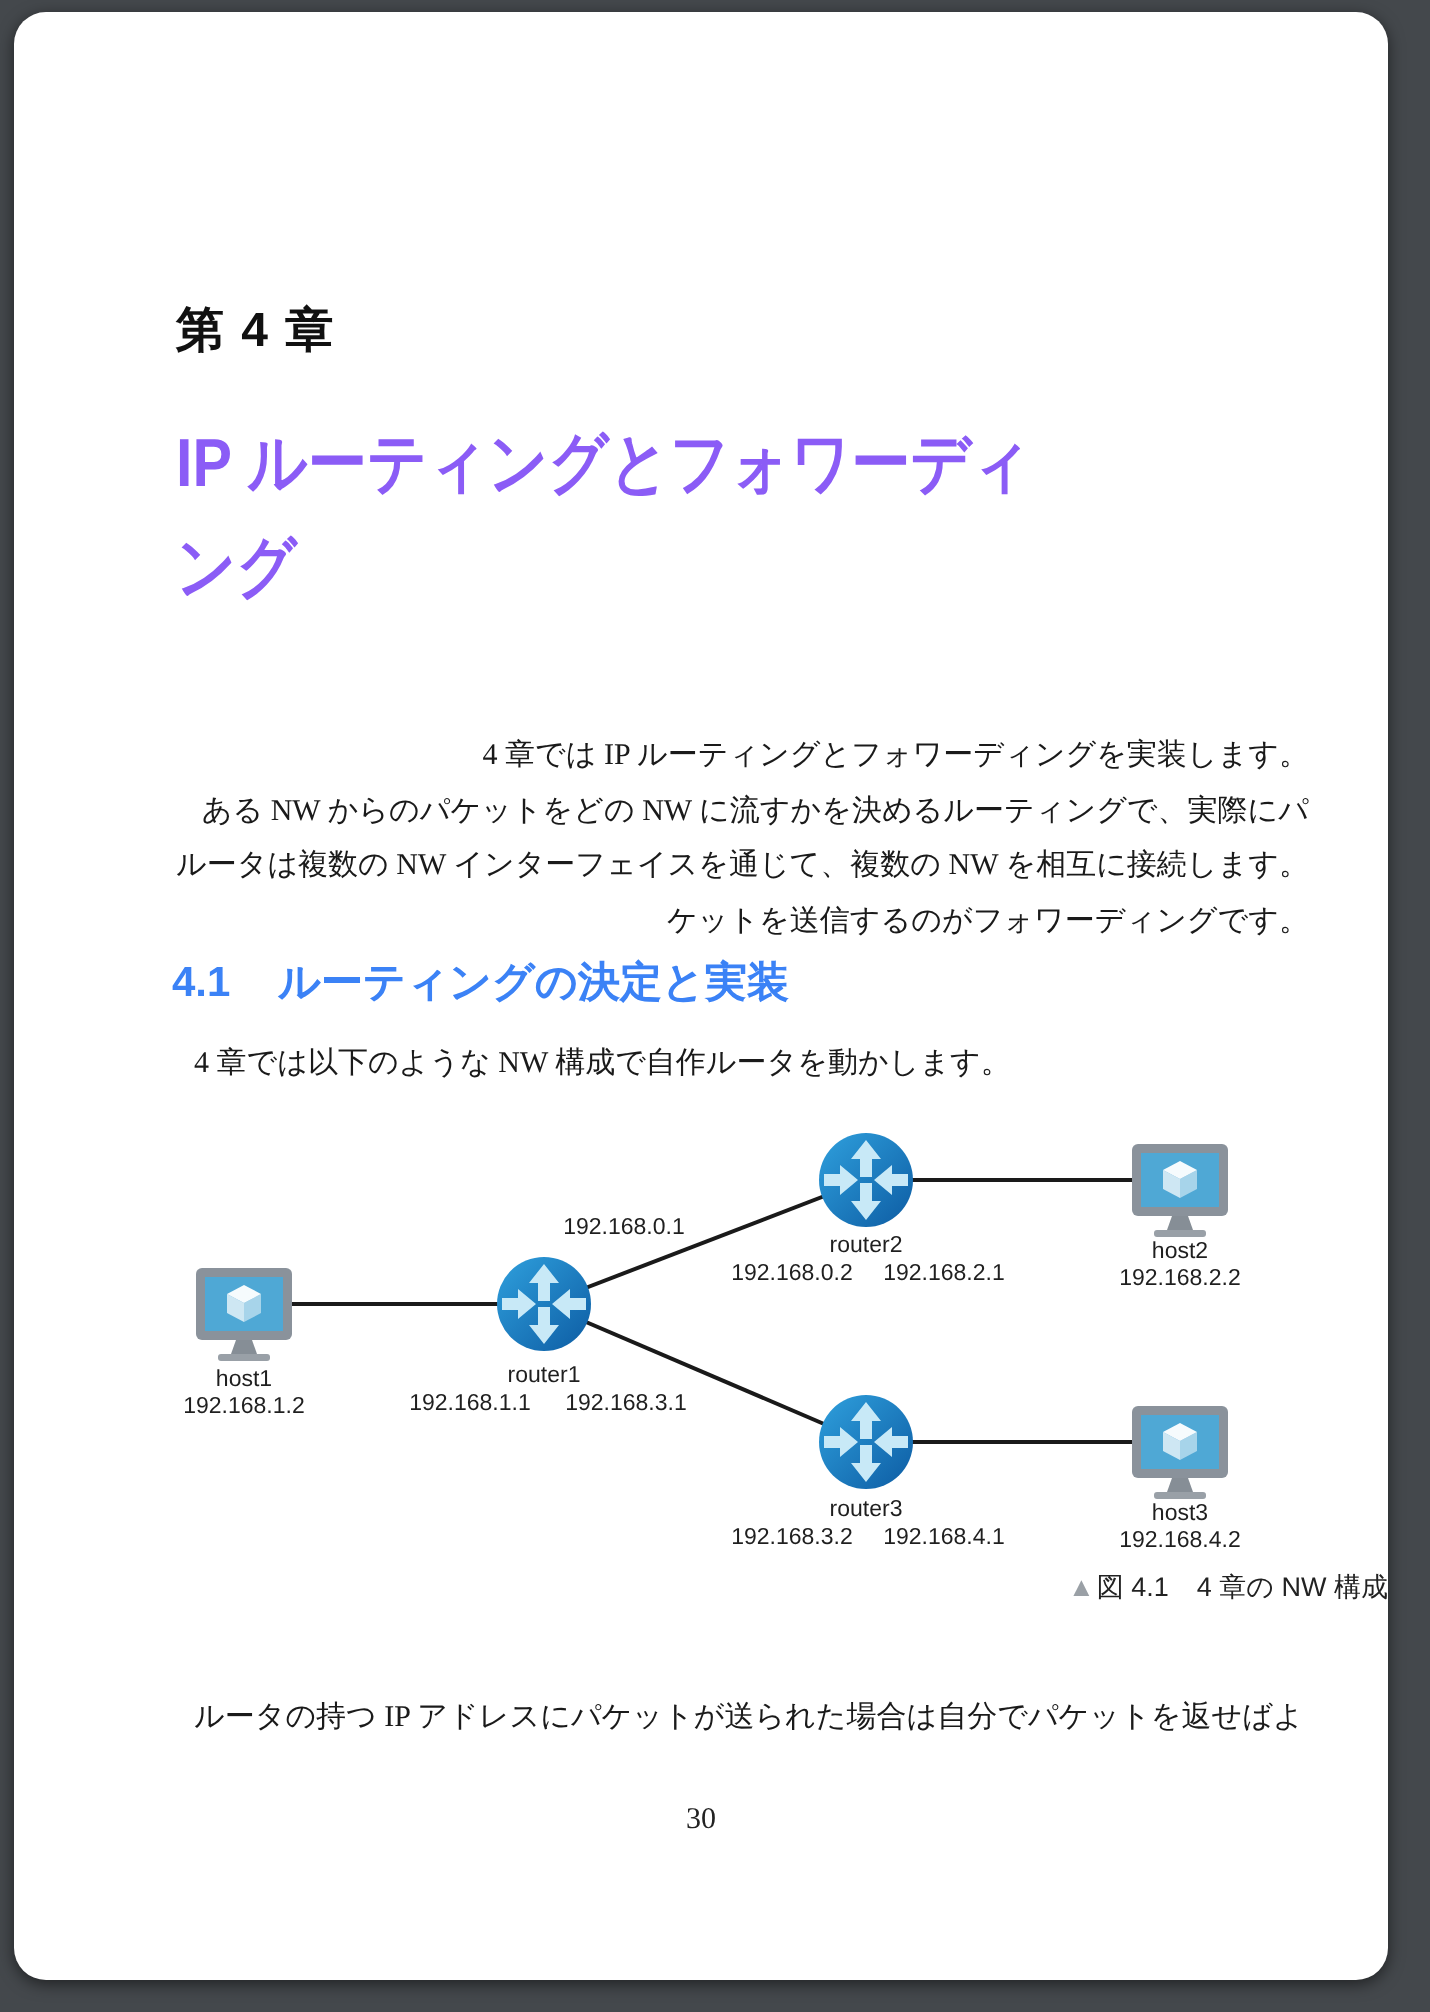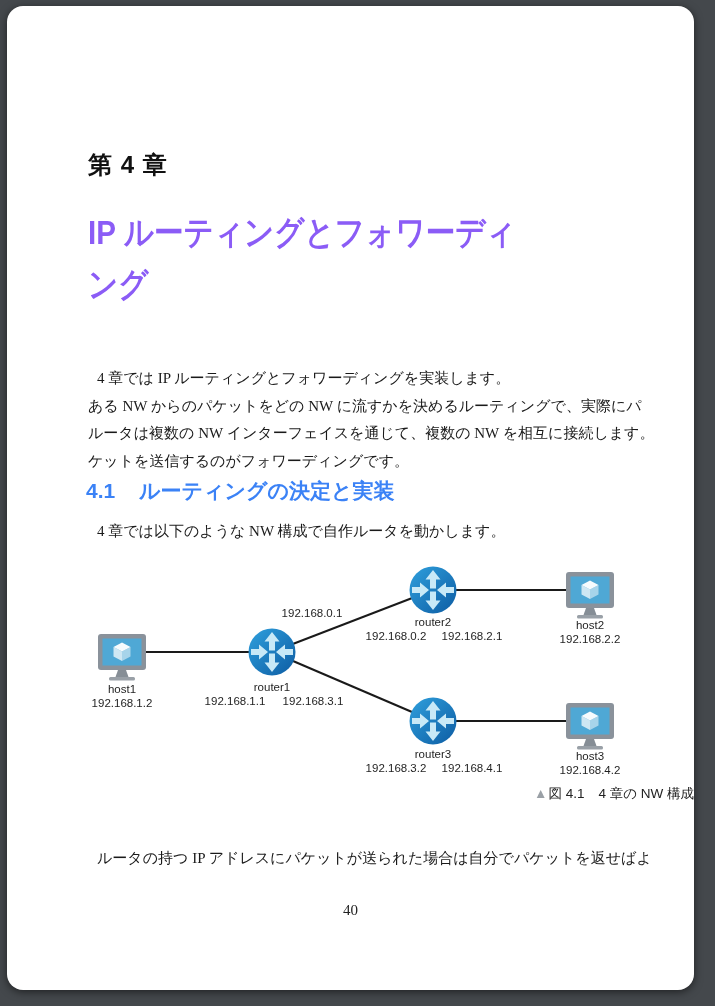--- a/index.html
+++ b/index.html
@@ -16,21 +16,21 @@
     position:absolute;left:81px;top:143px;margin:0;
     font-family:"Liberation Sans","DejaVu Sans",sans-serif;
     font-weight:bold;font-size:24px;color:#111;letter-spacing:1px;
   }
   .title{
     position:absolute;left:81px;top:200px;margin:0;
     font-family:"Liberation Sans","DejaVu Sans",sans-serif;
     font-weight:bold;font-size:34px;color:#8b5cf6;line-height:52px;
   }
   .title .tline{display:block;transform:scaleX(0.87);transform-origin:0 50%;white-space:nowrap;}
-  .para{position:absolute;left:81px;font-size:15px;color:#1a1a1a;}
+  .para{position:absolute;left:81px;font-size:15px;color:#1a1a1a;text-align:right;}
   .para .line{white-space:nowrap;line-height:27.5px;}
   .intro{top:359px;}
   .indent{text-indent:9px;}
   .section{
     position:absolute;left:79px;top:471px;margin:0;
     font-family:"Liberation Sans","DejaVu Sans",sans-serif;
     font-weight:bold;font-size:21px;color:#3b82f6;white-space:nowrap;
   }
   .section .secnum{margin-right:18px;}
   .sintro{top:516px;white-space:nowrap;}
@@ -151,15 +151,15 @@
       <text x="583" y="218.5">192.168.4.2</text>
     </g>
   </svg>
 
   <div class="caption">
     <span class="marker">▲</span><span class="figlabel">図 4.1</span><span class="figtext">4 章の NW 構成</span>
   </div>
 
   <div class="para closing indent">ルータの持つ IP アドレスにパケットが送られた場合は自分でパケットを返せばよ</div>
 
-  <div class="pagenum">40</div>
+  <div class="pagenum">30</div>
 
 </div>
 
 </body></html>

